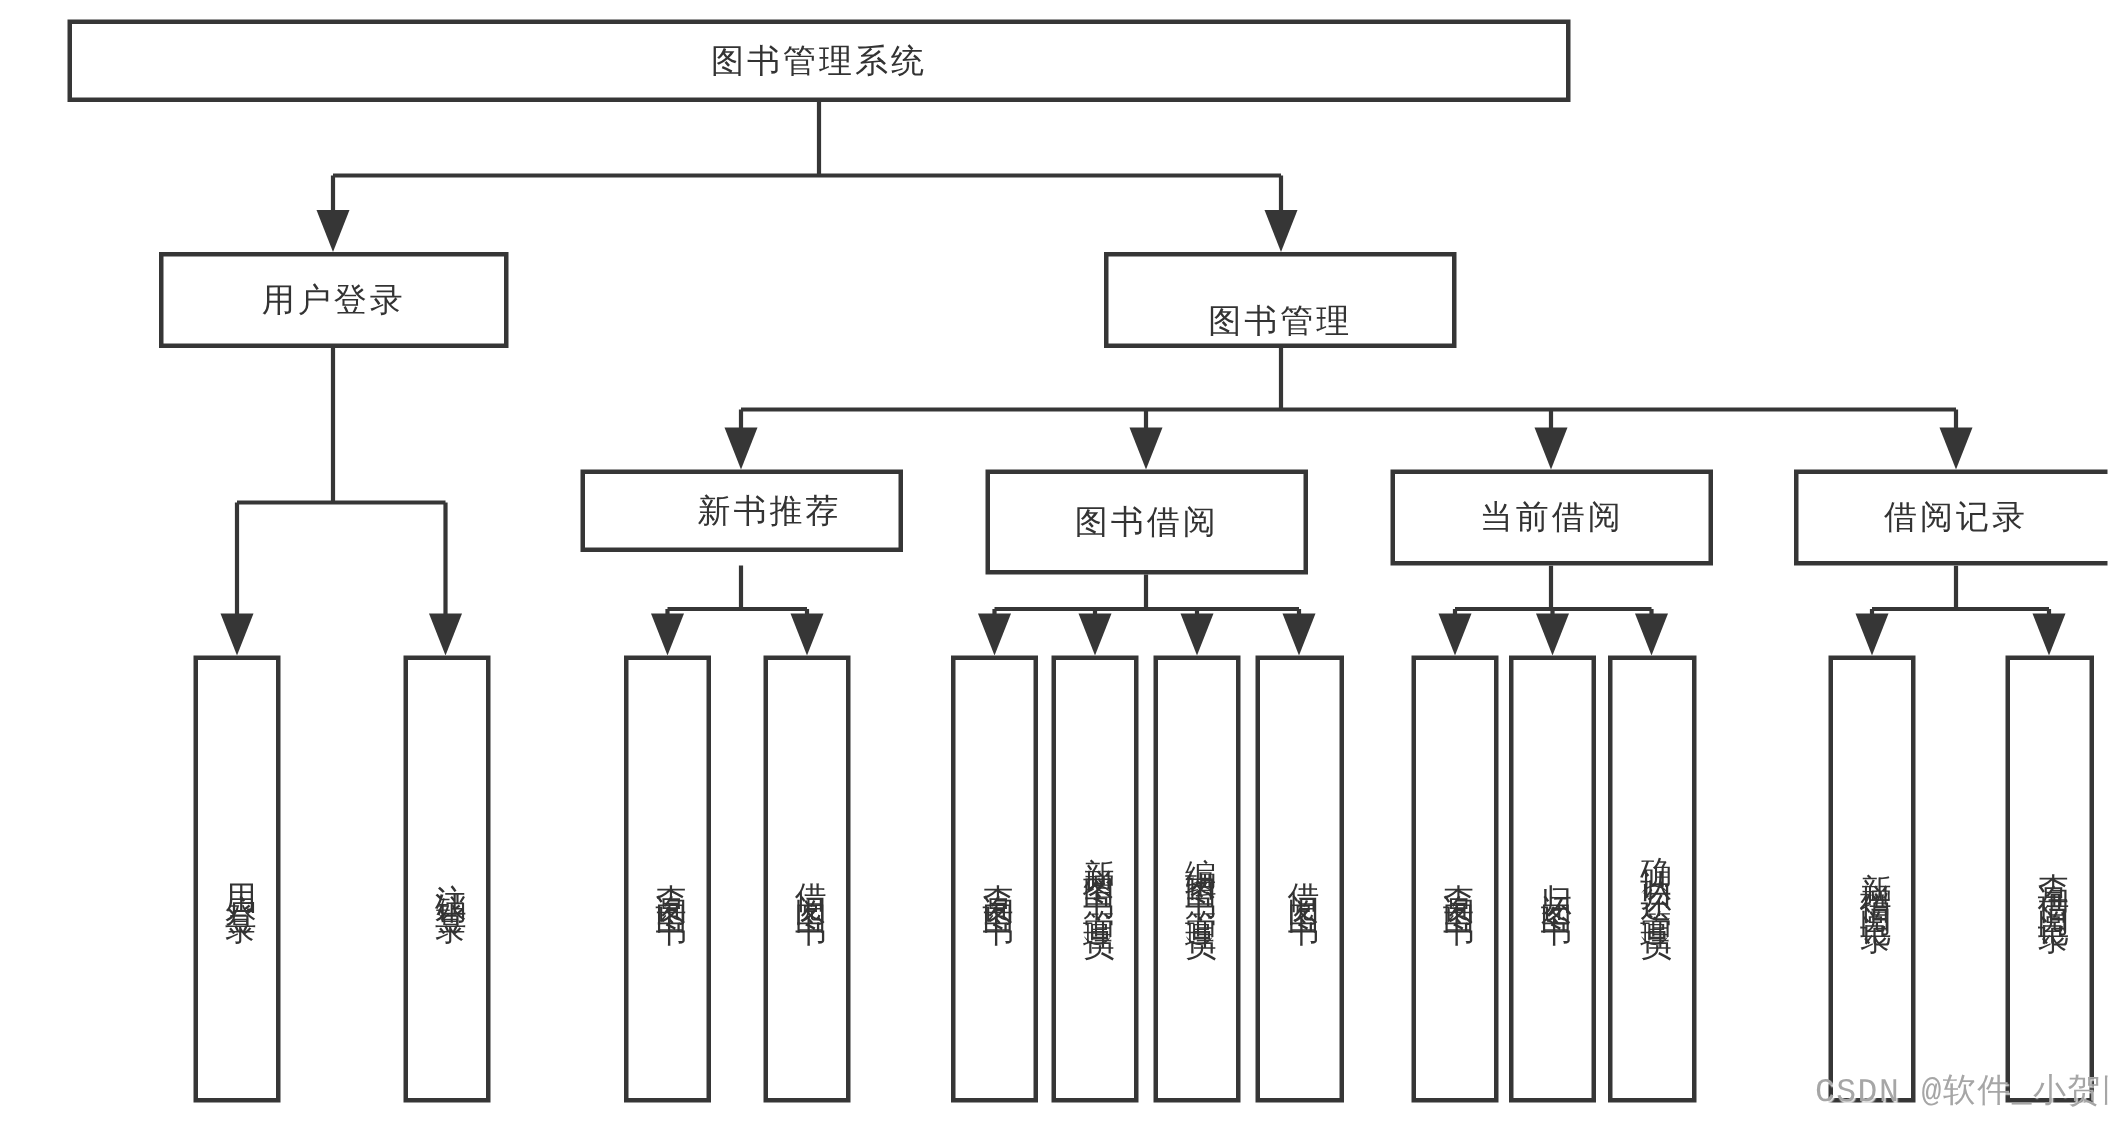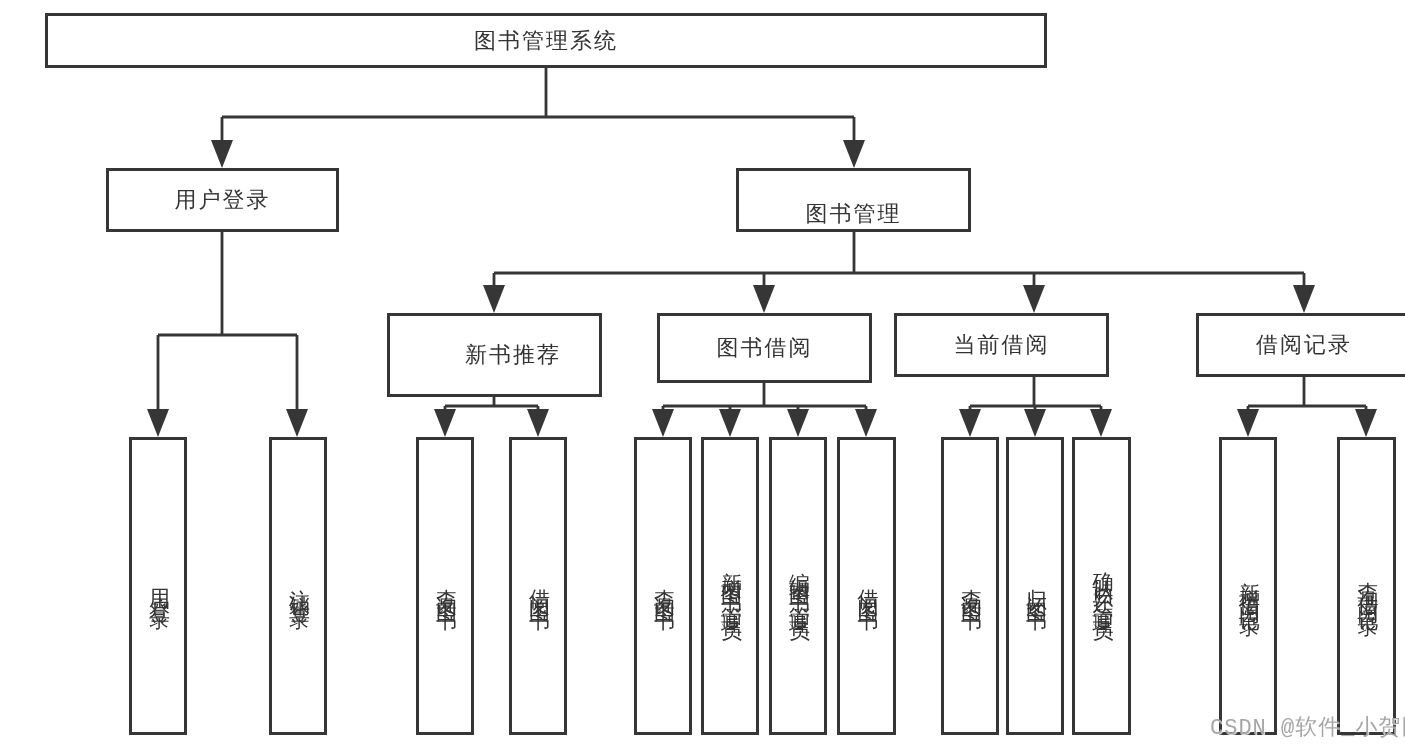--- a/index.html
+++ b/index.html
@@ -93,27 +93,27 @@
     <span class="hlabel">图书管理系统</span>
   </div>
 
   <div class="box" style="left:82px; top:168px; width:233px; height:64px;">
     <span class="hlabel">用户登录</span>
   </div>
   <div class="box" style="left:712px; top:168px; width:235px; height:64px;align-items:flex-end;">
     <span class="hlabel">图书管理</span>
   </div>
 
-  <div class="box" style="left:363px; top:313px; width:215px; height:84px;padding-left:37px;">
+  <div class="box" style="left:363px; top:313px; width:215px; height:55px;padding-left:37px;">
     <span class="hlabel">新书推荐</span>
   </div>
   <div class="box" style="left:633px; top:313px; width:215px; height:70px;">
     <span class="hlabel">图书借阅</span>
   </div>
-  <div class="box" style="left:870px; top:313px; width:215px; height:64px;">
+  <div class="box" style="left:903px; top:313px; width:215px; height:64px;">
     <span class="hlabel">当前借阅</span>
   </div>
   <div class="box" style="left:1172px; top:313px; width:216px; height:64px;">
     <span class="hlabel">借阅记录</span>
   </div>
 
   <div class="box" style="left:105px; top:437px; width:58px; height:298px;">
     <span class="vlabel">用户登录</span>
   </div>
   <div class="box" style="left:245px; top:437px; width:58px; height:298px;">

